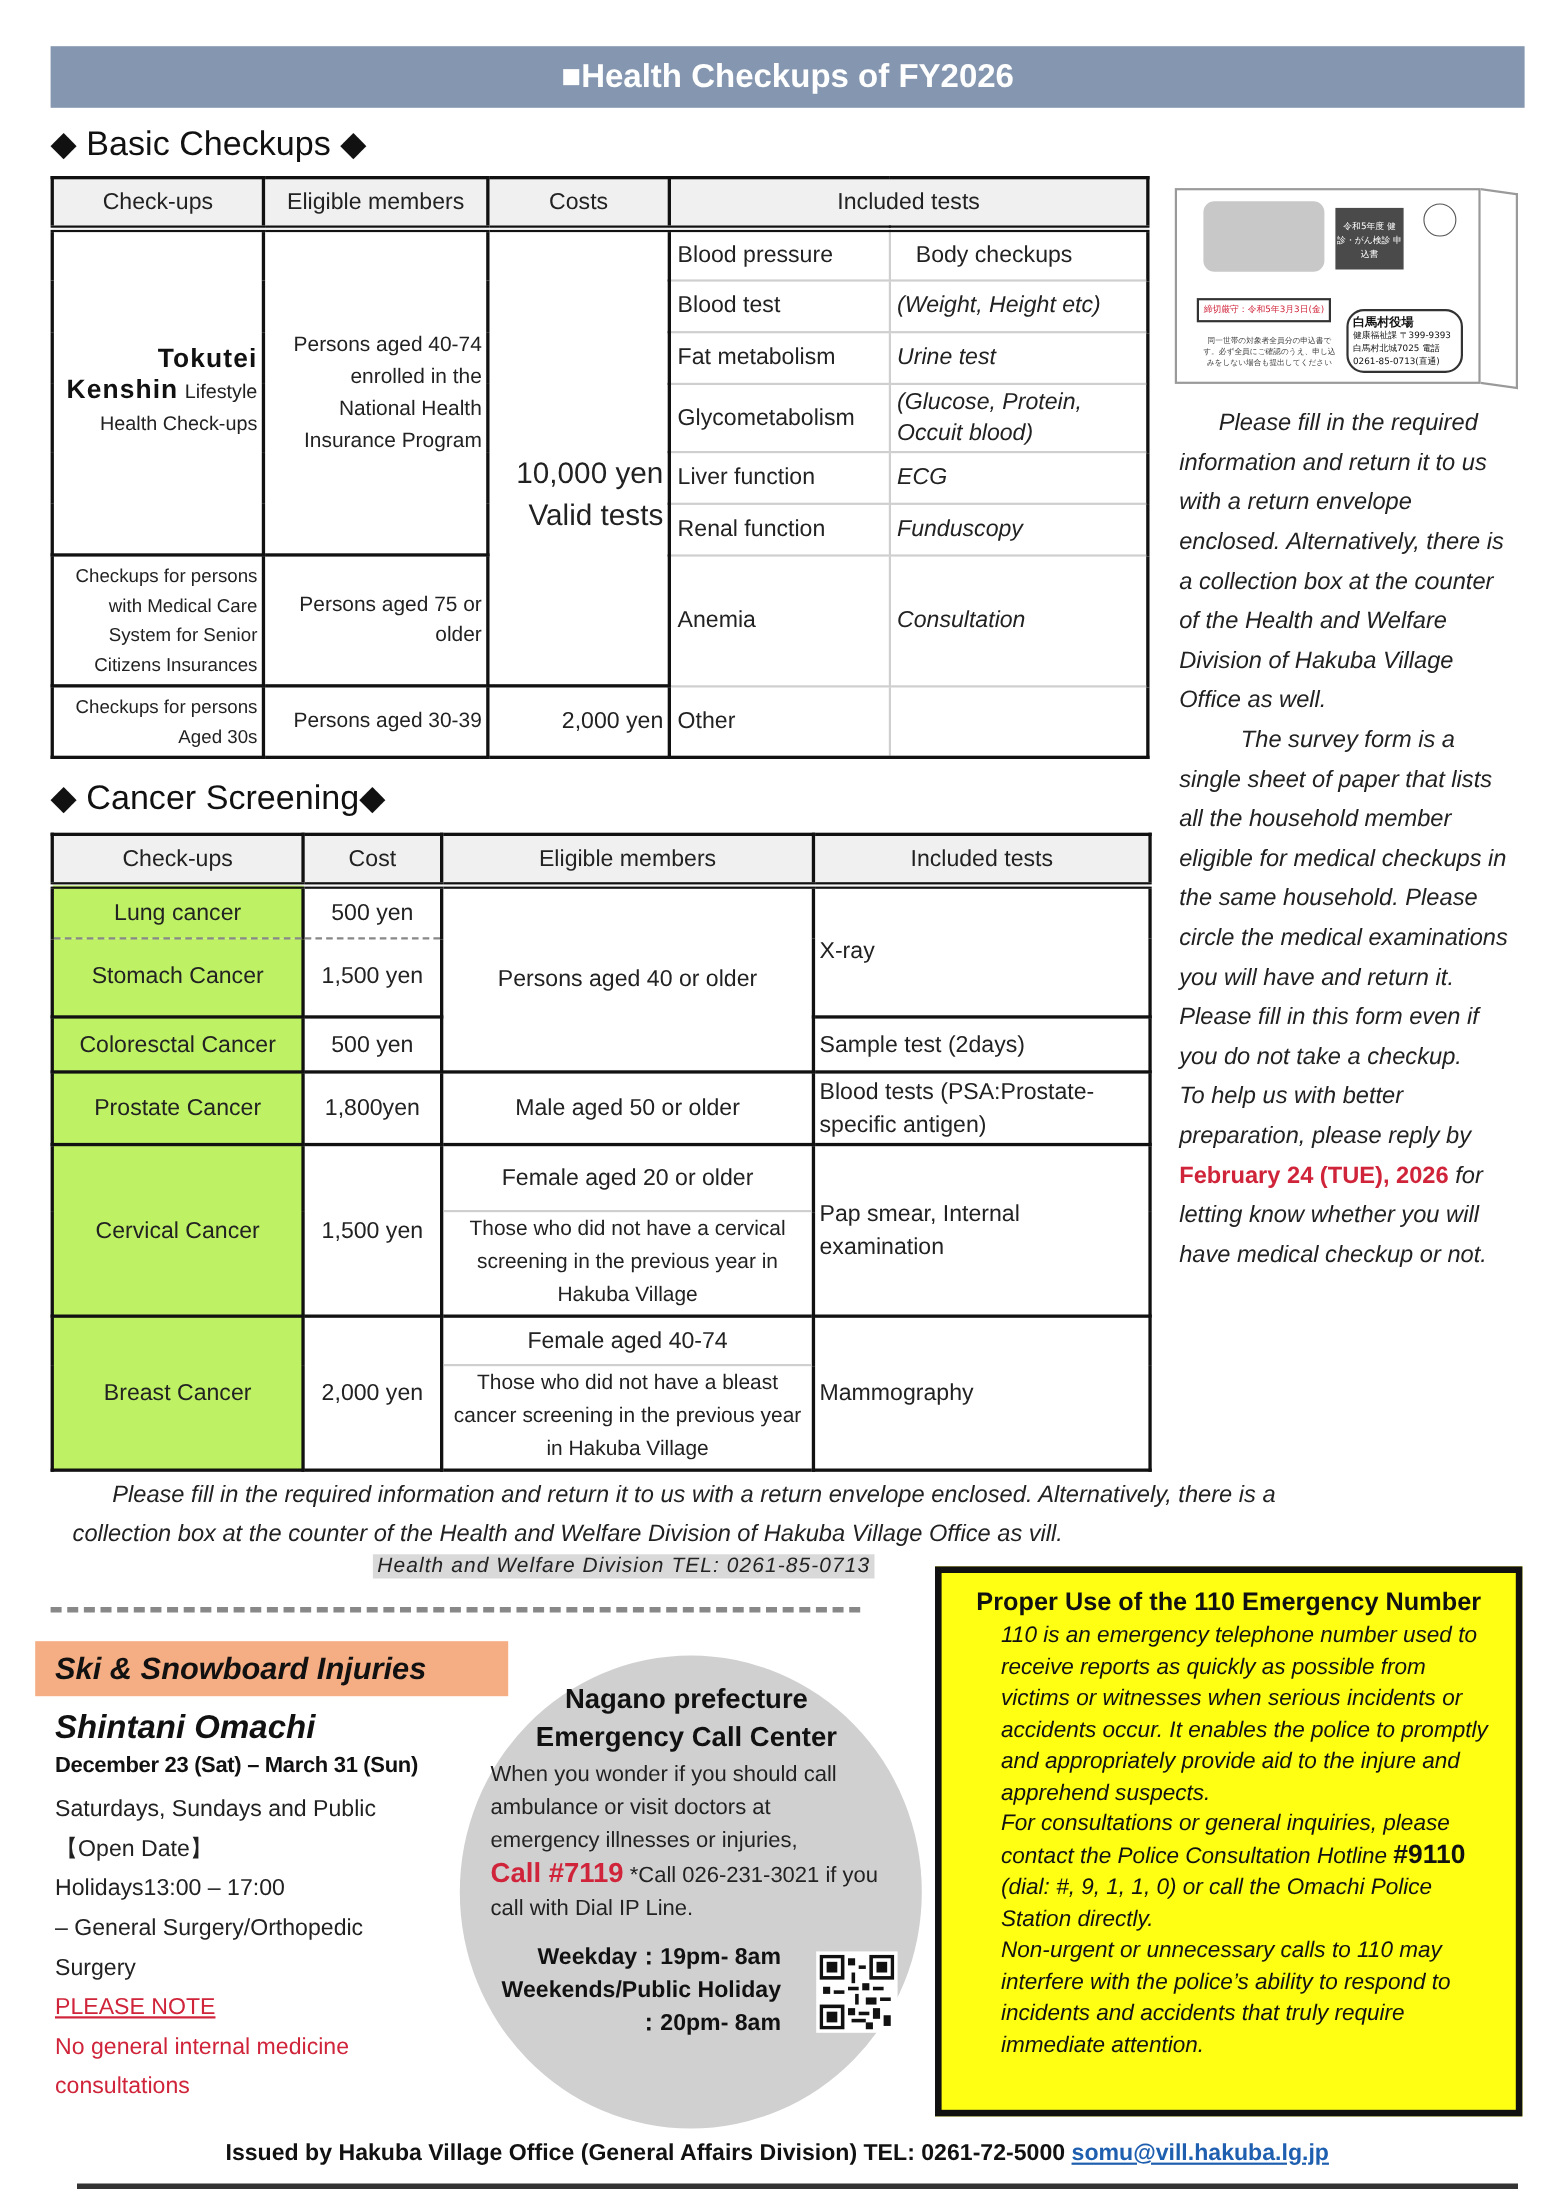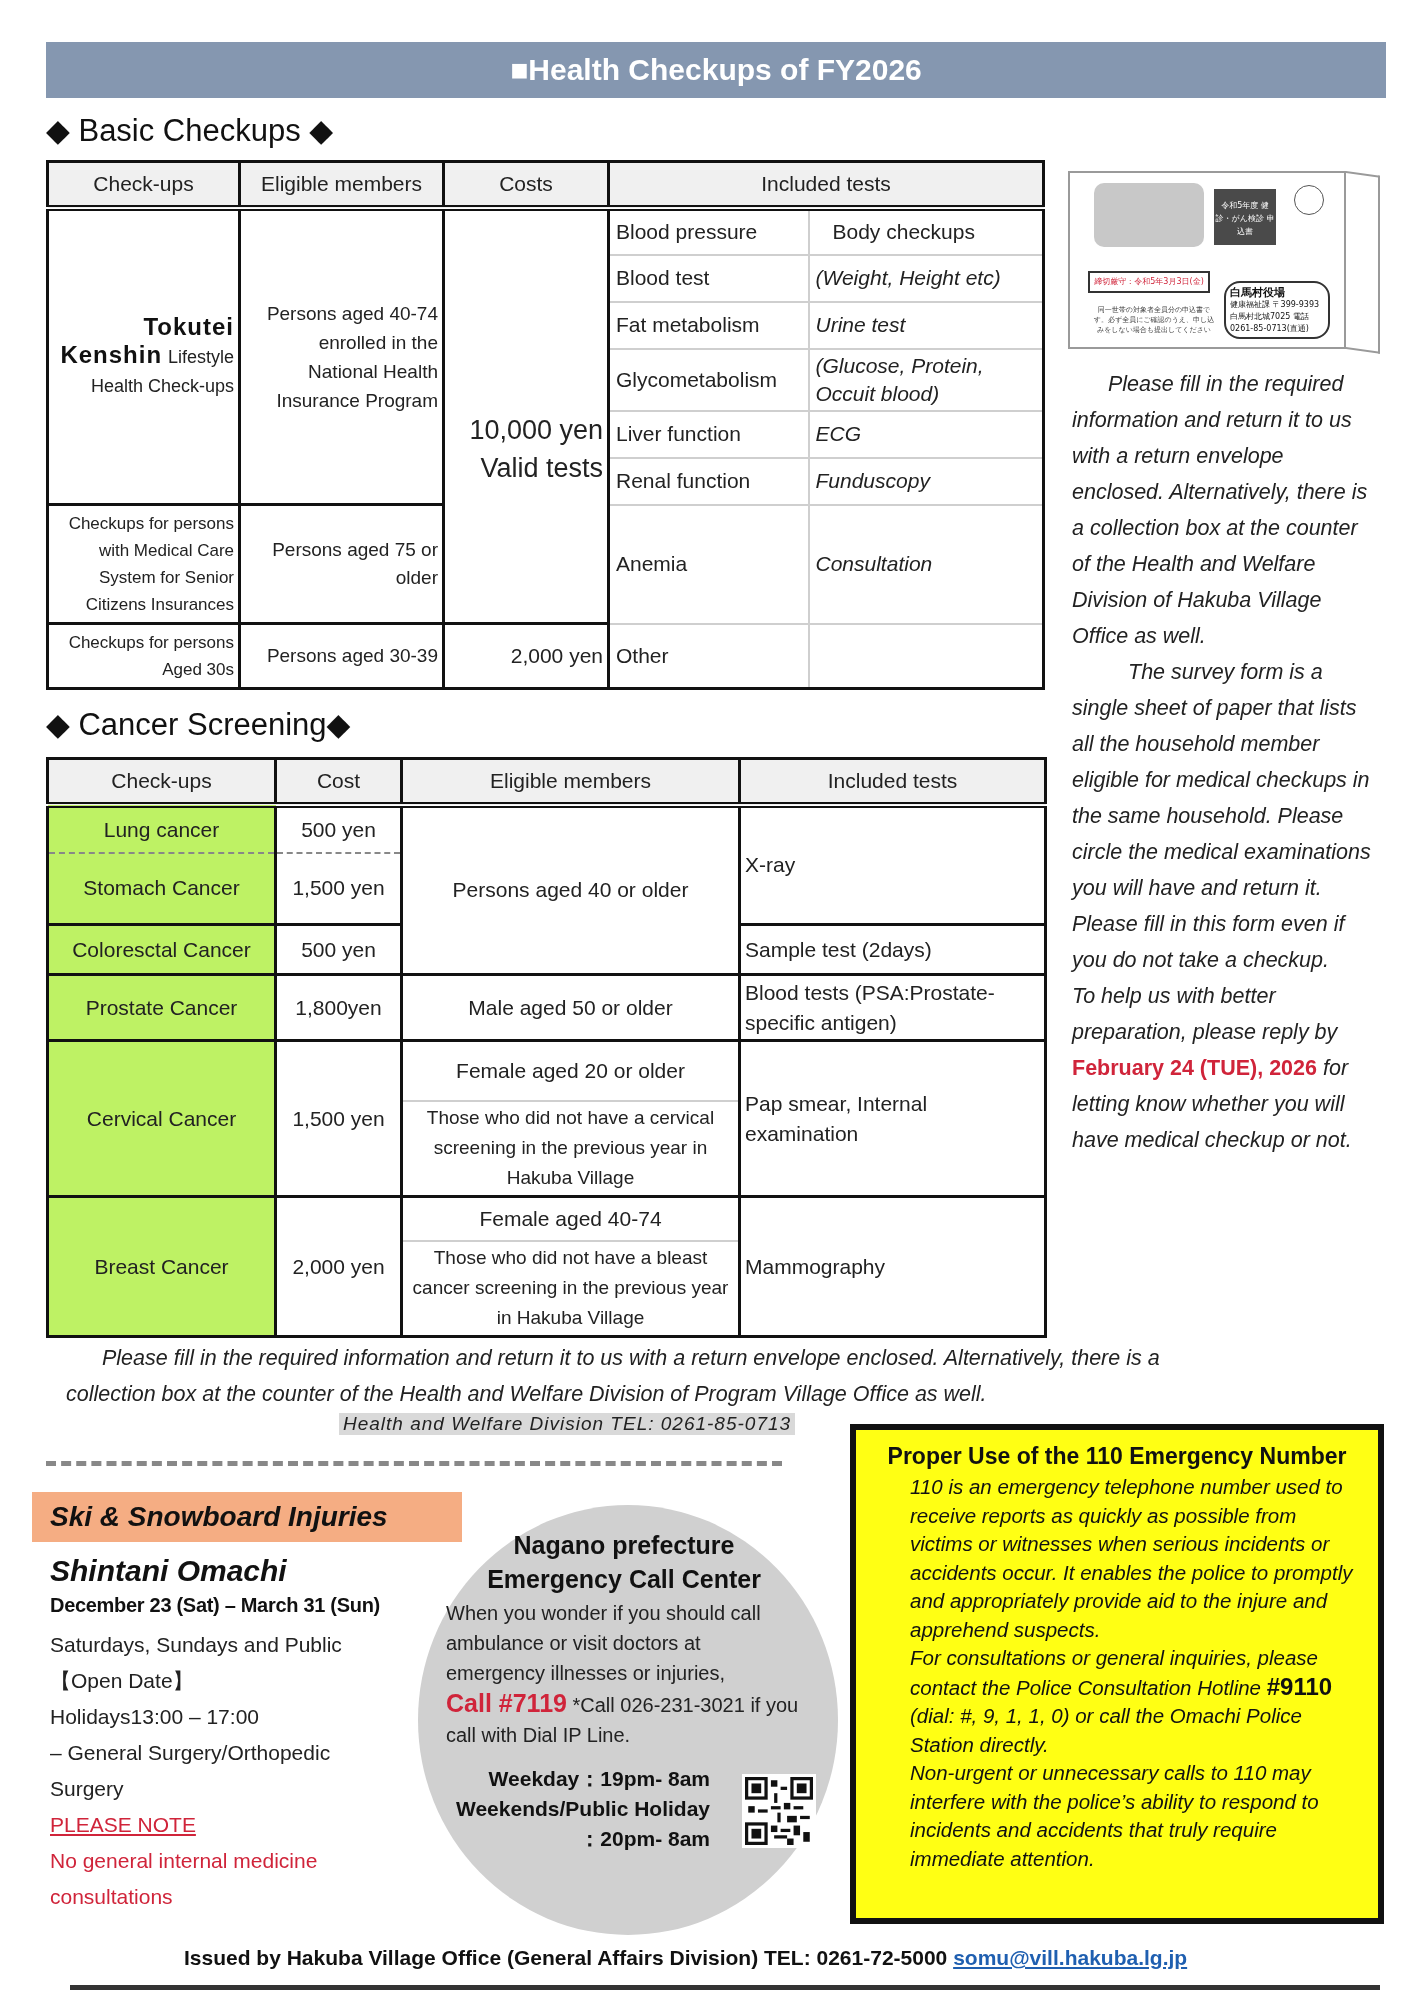--- a/index.html
+++ b/index.html
@@ -82,21 +82,21 @@
   .ecc .call { color: #d0243a; font-weight: bold; font-size: 25px; }
   .ecc .hours { font-size: 21px; font-weight: bold; line-height: 30px; text-align: right; padding-right: 92px; margin-top: 14px; }
   .qr { position: absolute; left: 742px; top: 1774px; width: 74px; height: 74px; background: #fff; padding: 3px; }
 
   .yellow { position: absolute; left: 850px; top: 1424px; width: 534px; height: 500px; background: #ffff14; border: 6px solid #111; font-family: "Liberation Sans", sans-serif; padding: 10px 18px; color: #111; }
   .yellow .title { font-size: 23px; font-weight: bold; text-align: center; line-height: 33px; }
   .yellow .p { font-size: 20.5px; line-height: 28.5px; font-style: italic; }
   .yellow .ind { padding-left: 36px; }
   .yellow b { font-style: normal; font-size: 24px; }
 
-  .footer { position: absolute; left: 184px; top: 1946px; font-family: "Liberation Sans", sans-serif; font-weight: bold; font-size: 21px; color: #111; }
+  .footer { position: absolute; left: 205px; top: 1946px; font-family: "Liberation Sans", sans-serif; font-weight: bold; font-size: 21px; color: #111; }
   .footer a { color: #1f5fb0; text-decoration: underline; }
   .footer-bar { position: absolute; left: 70px; top: 1985px; width: 1310px; height: 5px; background: #333; }
 </style>
 </head>
 <body>
 
 <div class="banner">■Health Checkups of FY2026</div>
 
 <div class="section-title" style="left:46px; top:112px;">◆ Basic Checkups ◆</div>
 
@@ -241,21 +241,21 @@
   <p style="text-indent:56px;">The survey form is a single sheet of paper that lists all the household member eligible for medical checkups in the same household. Please circle the medical examinations you will have and return it. Please fill in this form even if you do not take a checkup.</p>
   <p>
     <span>To help us with better preparation, please reply by</span>
     <span class="red">February 24 (TUE), 2026</span>
     <span>for letting know whether you will have medical checkup or not.</span>
   </p>
 </div>
 
 <div class="bottom-note">
   <div class="l1">Please fill in the required information and return it to us with a return envelope enclosed. Alternatively, there is a</div>
-  <div>collection box at the counter of the Health and Welfare Division of Program Village Office as well.</div>
+  <div>collection box at the counter of the Health and Welfare Division of Hakuba Village Office as vill.</div>
 </div>
 <div class="tel-line">Health and Welfare Division TEL: 0261-85-0713</div>
 
 <div class="dash-divider"></div>
 
 <div class="ski-banner">Ski &amp; Snowboard Injuries</div>
 <div class="clinic">
   <div class="name">Shintani Omachi</div>
   <div class="dates">December 23 (Sat) – March 31 (Sun)</div>
   <div class="line">Saturdays, Sundays and Public</div>

